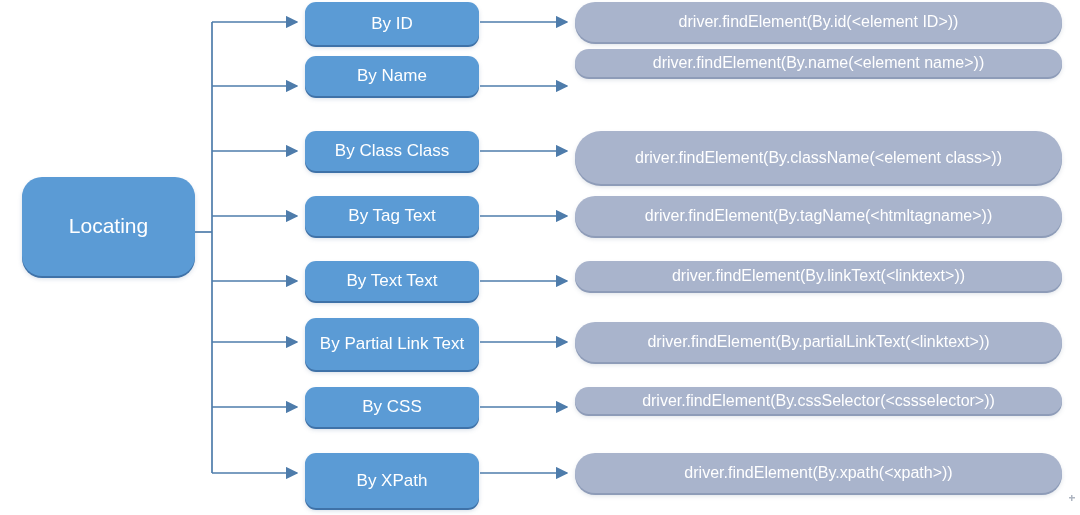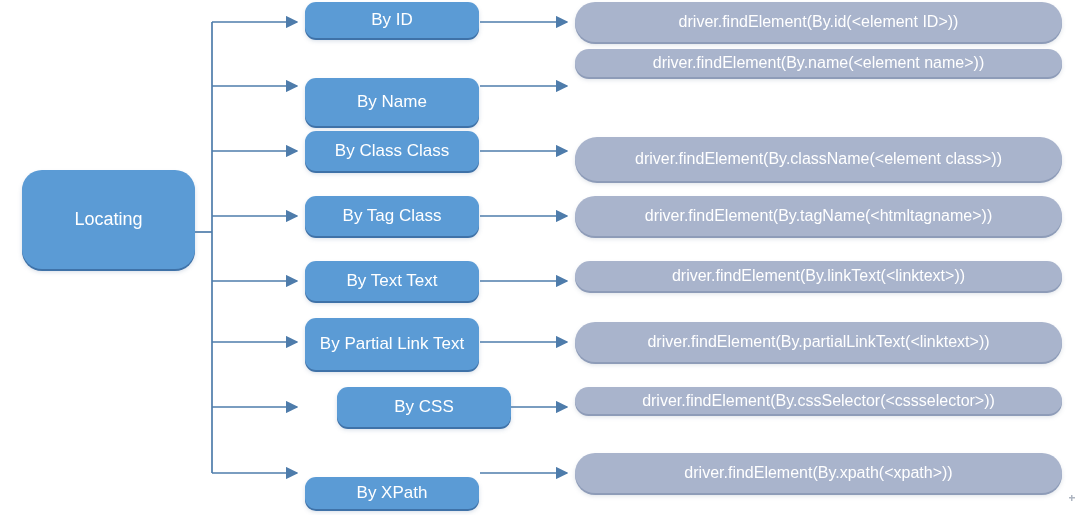--- a/index.html
+++ b/index.html
@@ -21,24 +21,24 @@
   }
   #connectors{position:absolute;left:0;top:0;width:1080px;height:515px;}
   .node{
     position:absolute;
     display:flex;align-items:center;justify-content:center;
     color:var(--text);
     box-sizing:border-box;
     text-align:center;
   }
   .root-node{
-    left:22px;top:170px;width:173px;height:99px;
+    left:22px;top:177px;width:173px;height:99px;
     background:var(--node-blue);
     border-radius:20px;
-    font-size:18px;
+    font-size:21px;
     line-height:1.45;
     box-shadow:0 2px 0 0 var(--node-blue-dark), 0 3px 4px rgba(90,120,160,.25);
   }
   .root-node span{display:block;}
   .strategy-node{
     left:305px;width:174px;
     background:var(--node-blue);
     border-radius:11px;
     font-size:17px;
     line-height:1.25;
@@ -94,63 +94,63 @@
       </g>
   </svg>
 
   <div class="node root-node">
     <div>
       <span>Locating</span>
     </div>
   </div>
 
   <div id="rows">
-      <div class="node strategy-node" style="top: 2px; height: 36px;">
+      <div class="node strategy-node" style="top: 2px; height: 43px;">
         <span>By ID</span>
       </div>
       <div class="node code-pill" style="top: 2px; height: 40px;">
         <span>driver.findElement(By.id(&lt;element ID&gt;))</span>
       </div>
-      <div class="node strategy-node" style="top: 78px; height: 48px;">
+      <div class="node strategy-node" style="top: 56px; height: 40px;">
         <span>By Name</span>
       </div>
       <div class="node code-pill" style="top: 49px; height: 28px;">
         <span>driver.findElement(By.name(&lt;element name&gt;))</span>
       </div>
       <div class="node strategy-node" style="top: 131px; height: 40px;">
         <span>By Class Class</span>
       </div>
-      <div class="node code-pill" style="top: 137px; height: 44px;">
+      <div class="node code-pill" style="top: 131px; height: 53px;">
         <span>driver.findElement(By.className(&lt;element class&gt;))</span>
       </div>
       <div class="node strategy-node" style="top: 196px; height: 40px;">
-        <span>By Tag Class</span>
+        <span>By Tag Text</span>
       </div>
       <div class="node code-pill" style="top: 196px; height: 40px; text-align: right;">
         <span>driver.findElement(By.tagName(&lt;htmltagname&gt;))</span>
       </div>
       <div class="node strategy-node" style="top: 261px; height: 40px;">
         <span>By Text Text</span>
       </div>
       <div class="node code-pill" style="top: 261px; height: 30px;">
         <span>driver.findElement(By.linkText(&lt;linktext&gt;))</span>
       </div>
       <div class="node strategy-node" style="top: 318px; height: 52px;">
         <span>By Partial Link Text</span>
       </div>
       <div class="node code-pill" style="top: 322px; height: 40px;">
         <span>driver.findElement(By.partialLinkText(&lt;linktext&gt;))</span>
       </div>
-      <div class="node strategy-node" style="top: 387px; height: 40px; margin-left: 32px;">
+      <div class="node strategy-node" style="top: 387px; height: 40px;">
         <span>By CSS</span>
       </div>
       <div class="node code-pill" style="top: 387px; height: 27px;">
         <span>driver.findElement(By.cssSelector(&lt;cssselector&gt;))</span>
       </div>
-      <div class="node strategy-node" style="top: 453px; height: 32px; margin-top: 24px;">
+      <div class="node strategy-node" style="top: 453px; height: 55px;">
         <span>By XPath</span>
       </div>
       <div class="node code-pill" style="top: 453px; height: 40px; align-items: center;">
         <span>driver.findElement(By.xpath(&lt;xpath&gt;))</span>
       </div>
     </div>
 
   <div class="artifact"></div>
 </div>
 

